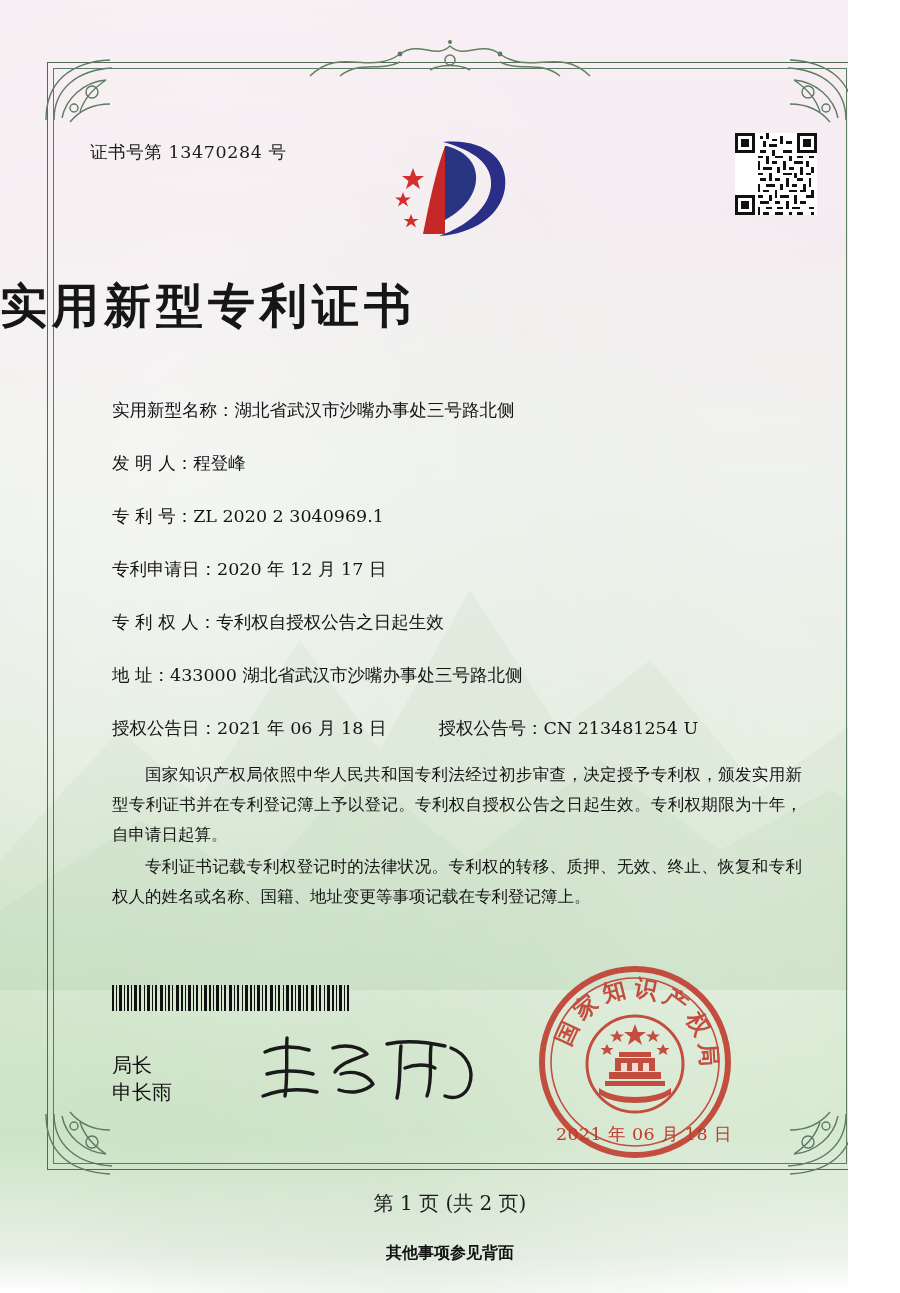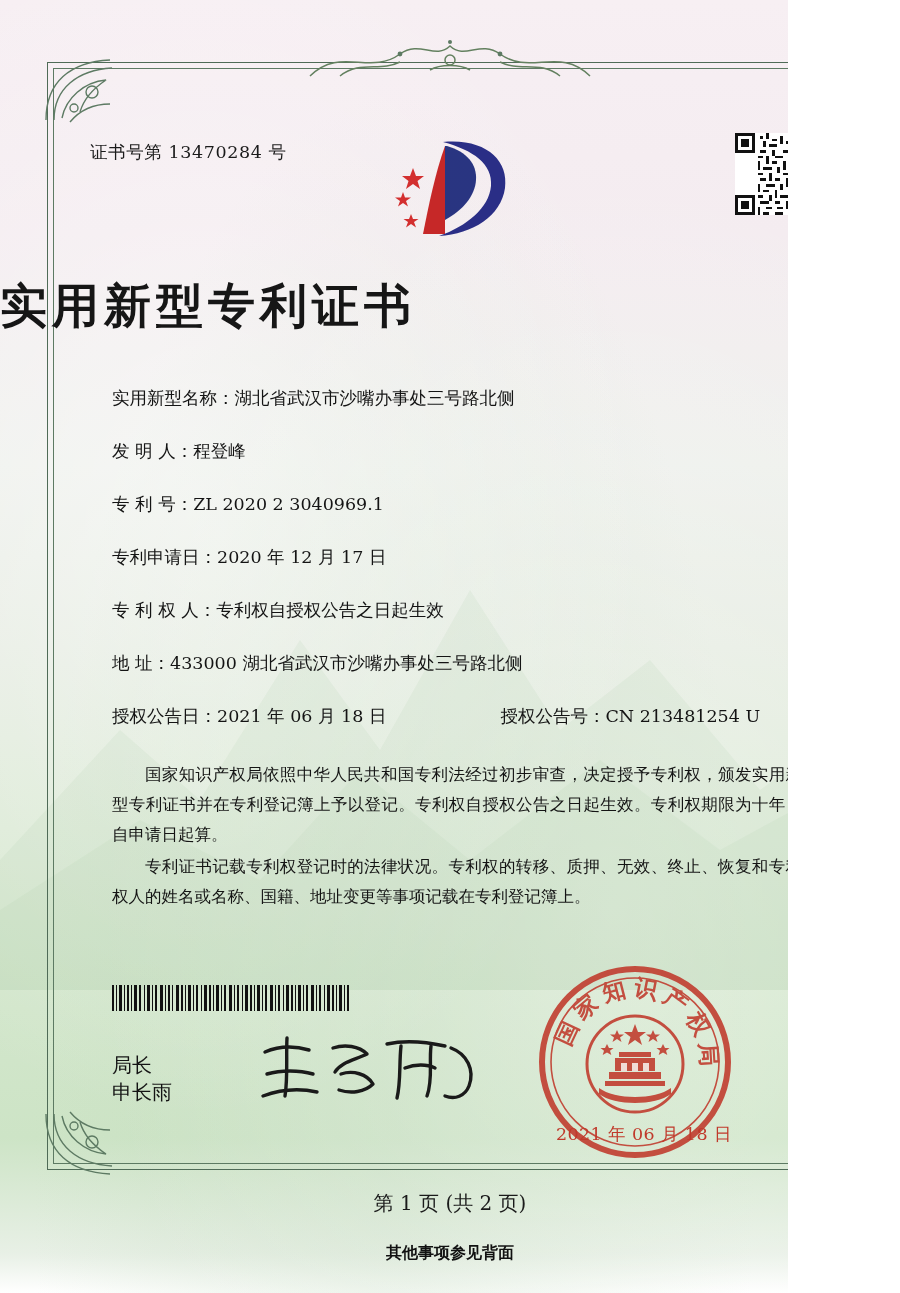--- a/index.html
+++ b/index.html
@@ -5,21 +5,21 @@
   html, body {
     margin: 0;
     padding: 0;
     background: #ffffff;
   }
   body {
     font-family: "Liberation Serif", "DejaVu Serif", serif;
   }
   .page {
     position: relative;
-    width: 788px;
+    width: 848px;
     height: 1293px;
     overflow: hidden;
     background:
       linear-gradient(to bottom,
         #f7eff3 0%,
         #f4ecf0 18%,
         #eef0ec 36%,
         #e6ece2 50%,
         #dcead6 64%,
         #d2e6cb 78%,
@@ -142,28 +142,29 @@
     color: #141414;
     font-family: "DejaVu Serif", serif;
   }
   .field-row {
     position: relative;
     height: 53px;
     white-space: nowrap;
   }
   .f-label {
     display: inline-block;
+    margin-top: 12px;
   }
   .f-value {
     display: inline-block;
   }
 
   .row-inline .f-second-label {
     display: inline-block;
-    margin-left: 114px;
+    margin-left: 52px;
   }
 
   .para {
     position: absolute;
     left: 112px;
     top: 760px;
     width: 690px;
     font-size: 16.5px;
     line-height: 30px;
     color: #141414;

